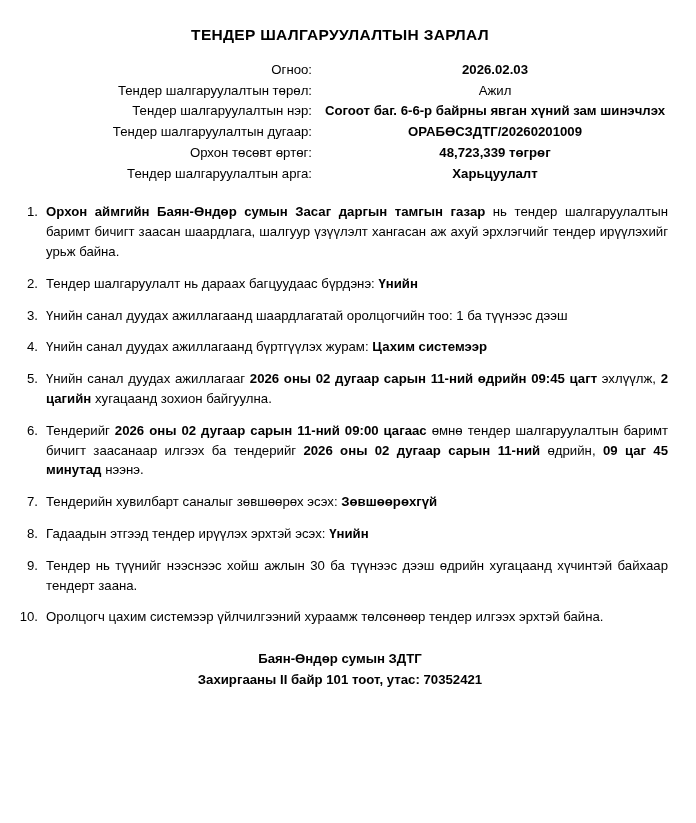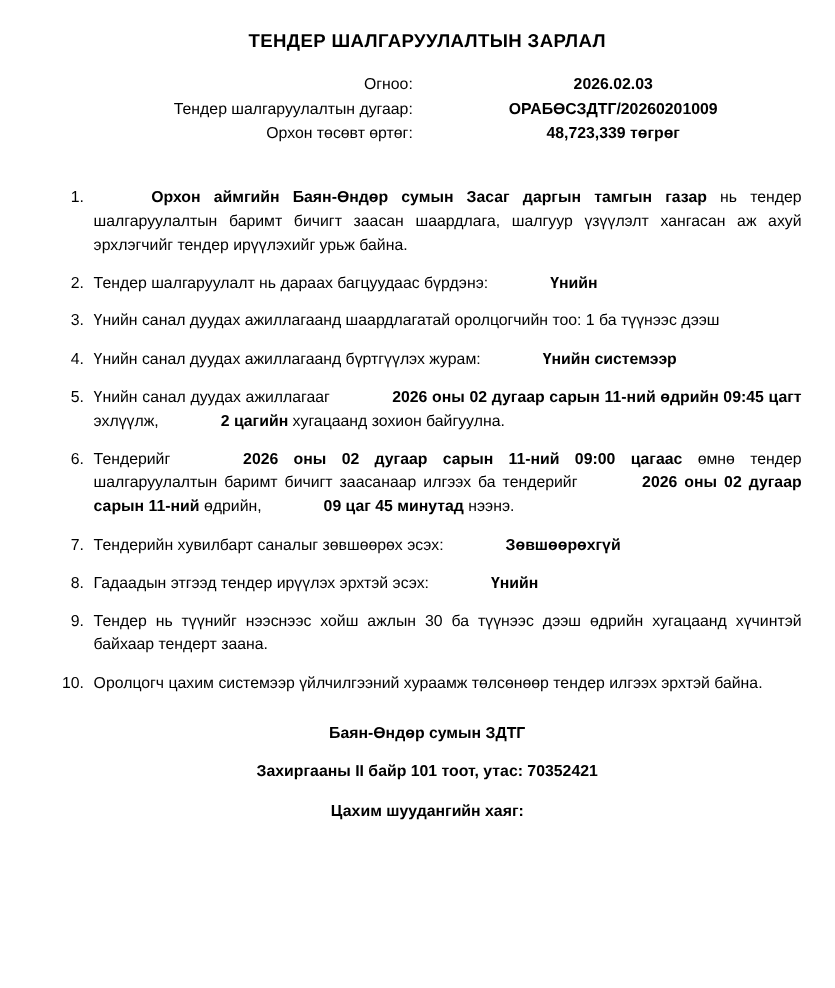--- a/index.html
+++ b/index.html
@@ -11,36 +11,36 @@
     width: 696px;
     height: 823px;
     font-family: "Liberation Sans", sans-serif;
     color: #000000;
     -webkit-font-smoothing: antialiased;
   }
   .page {
     width: 696px;
     height: 823px;
     box-sizing: border-box;
-    padding: 18px 28px 10px 44px;
+    padding: 18px 28px 10px 12px;
     position: relative;
   }
   .doc-title {
     text-align: center;
     font-weight: bold;
     font-size: 15.5px;
     letter-spacing: 0.3px;
     margin-top: 8px;
     margin-bottom: 16px;
   }
   
   .meta {
     width: 100%;
     border-collapse: collapse;
-    margin-bottom: 32px;
+    margin-bottom: 18px;
   }
   .meta td {
     font-size: 13.2px;
     line-height: 1.42;
     vertical-align: top;
     padding: 1px 0;
   }
   .meta td.k {
     text-align: right;
     width: 300px;
@@ -73,74 +73,85 @@
     padding-right: 8px;
     box-sizing: content-box;
   }
   .clause .body {
     flex: 1 1 auto;
     text-align: justify;
     text-justify: inter-word;
   }
   .clause .body b {
     font-weight: bold;
-    margin-left: 48px;
   }
   
   .footer {
     margin-top: 22px;
     text-align: center;
     font-weight: bold;
     font-size: 13.2px;
     line-height: 1.55;
   }
   .footer div {
-    margin: 12px;
+    margin: 0;
   }
 </style>
 </head>
 <body>
 
 <div class="page">
 
   <div class="doc-title">ТЕНДЕР ШАЛГАРУУЛАЛТЫН ЗАРЛАЛ</div>
 
   <table class="meta">
     <tbody>
         <tr>
           <td class="k">Огноо:</td>
           <td class="v b">2026.02.03</td>
         </tr>
         <tr>
+          <td class="k">Тендер шалгаруулалтын төрөл:</td>
+          <td class="v">Ажил</td>
+        </tr>
+        <tr>
+          <td class="k">Тендер шалгаруулалтын нэр:</td>
+          <td class="v b">Согоот баг. 6-6-р байрны явган хүний зам шинэчлэх</td>
+        </tr>
+        <tr>
           <td class="k">Тендер шалгаруулалтын дугаар:</td>
           <td class="v b">ОРАБӨСЗДТГ/20260201009</td>
         </tr>
         <tr>
           <td class="k">Орхон төсөвт өртөг:</td>
           <td class="v b">48,723,339 төгрөг</td>
+        </tr>
+        <tr>
+          <td class="k">Тендер шалгаруулалтын арга:</td>
+          <td class="v b">Харьцуулалт</td>
         </tr>
       </tbody>
   </table>
 
   <ol class="clauses">
       <li class="clause">
         <span class="num">1.</span>
         <span class="body"><b>Орхон аймгийн Баян-Өндөр сумын Засаг даргын тамгын газар</b> нь тендер шалгаруулалтын баримт бичигт заасан шаардлага, шалгуур үзүүлэлт хангасан аж ахуй эрхлэгчийг тендер ирүүлэхийг урьж байна.</span>
       </li>
       <li class="clause">
         <span class="num">2.</span>
         <span class="body">Тендер шалгаруулалт нь дараах багцуудаас бүрдэнэ: <b>Үнийн</b></span>
       </li>
       <li class="clause">
         <span class="num">3.</span>
         <span class="body">Үнийн санал дуудах ажиллагаанд шаардлагатай оролцогчийн тоо: 1 ба түүнээс дээш</span>
       </li>
       <li class="clause">
         <span class="num">4.</span>
-        <span class="body">Үнийн санал дуудах ажиллагаанд бүртгүүлэх журам: <b>Үнийн системээр</b></span>
+        <span class="body">Үнийн санал дуудах ажиллагаанд бүртгүүлэх журам: <b>Цахим системээр</b></span>
       </li>
       <li class="clause">
         <span class="num">5.</span>
         <span class="body">Үнийн санал дуудах ажиллагааг <b>2026 оны 02 дугаар сарын 11-ний өдрийн 09:45 цагт</b> эхлүүлж, <b>2 цагийн</b> хугацаанд зохион байгуулна.</span>
       </li>
       <li class="clause">
         <span class="num">6.</span>
         <span class="body">Тендерийг <b>2026 оны 02 дугаар сарын 11-ний 09:00 цагаас</b> өмнө тендер шалгаруулалтын баримт бичигт заасанаар илгээх ба тендерийг <b>2026 оны 02 дугаар сарын 11-ний</b> өдрийн, <b>09 цаг 45 минутад</b> нээнэ.</span>
       </li>
       <li class="clause">
@@ -157,16 +168,15 @@
       </li>
       <li class="clause">
         <span class="num">10.</span>
         <span class="body">Оролцогч цахим системээр үйлчилгээний хураамж төлсөнөөр тендер илгээх эрхтэй байна.</span>
       </li>
     </ol>
 
   <div class="footer">
       <div>Баян-Өндөр сумын ЗДТГ</div>
       <div>Захиргааны II байр 101 тоот, утас: 70352421</div>
-      <div>Цахим шуудангийн хаяг:</div>
     </div>
 
 </div>
 
 </body></html>

